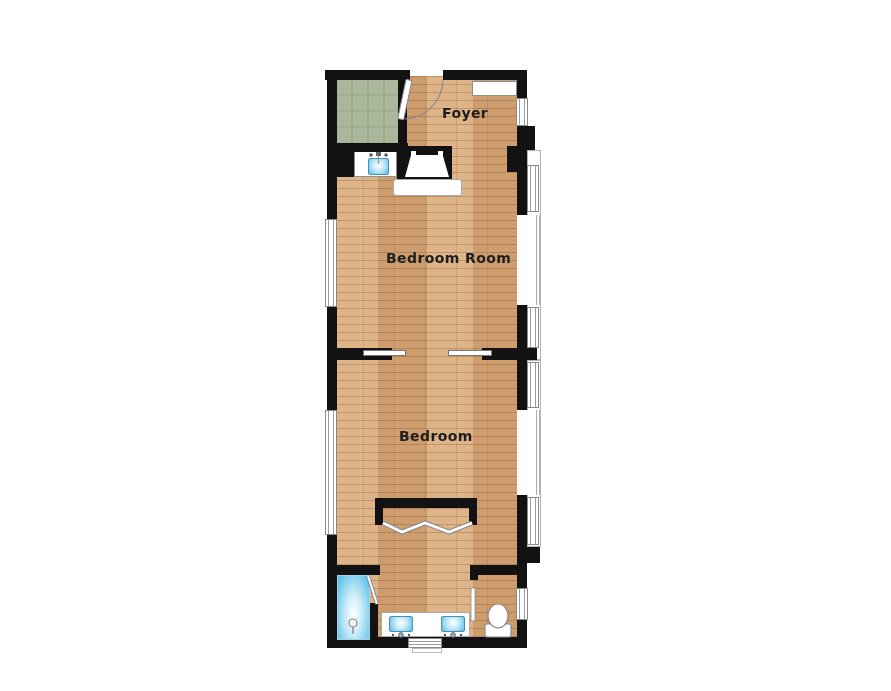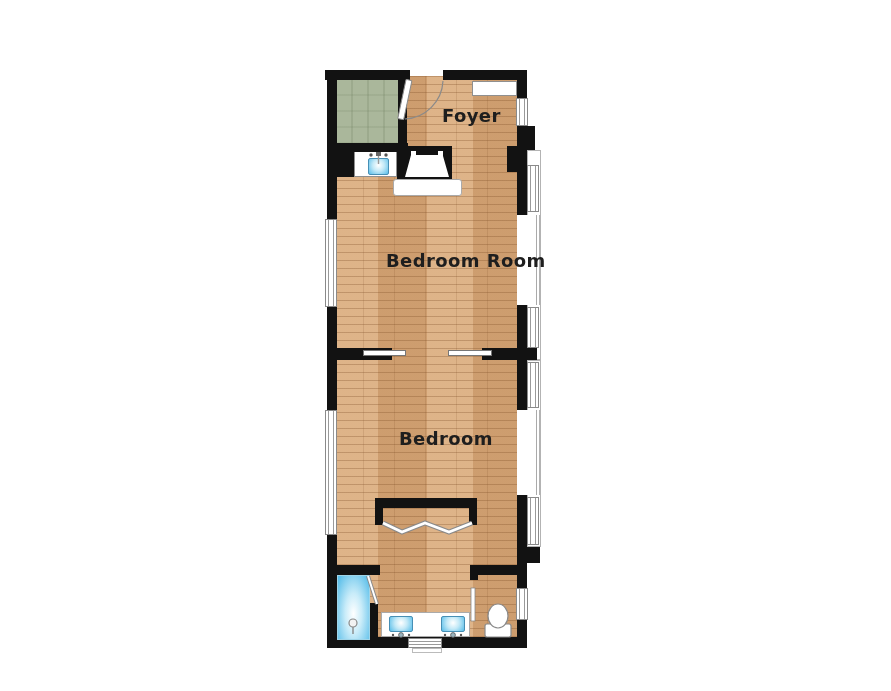--- a/index.html
+++ b/index.html
@@ -21,21 +21,21 @@
     background:linear-gradient(90deg,#fff 0 22%,#9a9a9a 22% 32%,#fff 32% 68%,#9a9a9a 68% 78%,#fff 78% 100%);}
   .win-h{position:absolute;box-sizing:border-box;border:1px solid #8a8a8a;
     background:linear-gradient(180deg,#fff 0 22%,#9a9a9a 22% 32%,#fff 32% 68%,#9a9a9a 68% 78%,#fff 78% 100%);}
   .bay-open{position:absolute;background:linear-gradient(90deg,#fff 0 19px,#aaa 19px 20px,#fff 20px 23px);
     border-right:1px solid #b3b3b3;box-sizing:border-box;}
   .shower{position:absolute;border:1px solid #9fd4e8;box-sizing:border-box;
     background:radial-gradient(ellipse at 50% 60%, #ffffff 0%, #c9ecf9 38%, var(--fixture-blue,#57bde9) 95%);}
   .sink{position:absolute;border:1px solid #468fb5;border-radius:2px;box-sizing:border-box;
     background:radial-gradient(circle at 50% 42%, #ffffff 0%, #c3e9f7 45%, var(--fixture-blue,#57bde9) 100%);}
   .pocket-door{position:absolute;background:#fff;border:1px solid #777;box-sizing:border-box;}
-  .label{position:absolute;font-weight:bold;font-size:18px;letter-spacing:.4px;color:var(--label,#1e1e1e);white-space:nowrap;}
+  .label{position:absolute;font-weight:bold;font-size:14px;letter-spacing:.4px;color:var(--label,#1e1e1e);white-space:nowrap;}
   svg.overlay{position:absolute;left:0;top:0;pointer-events:none;}
 </style>
 </head>
 <body>
 
 <div class="stage">
 
   <div class="wood" style="left:332px;top:76px;width:190px;height:570px;"></div>
   <div class="carpet" style="left:335px;top:78px;width:64px;height:66px;"></div>
 

